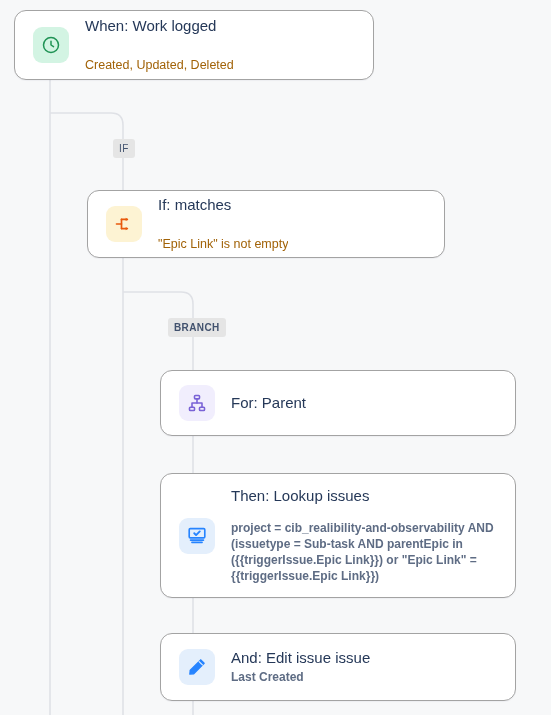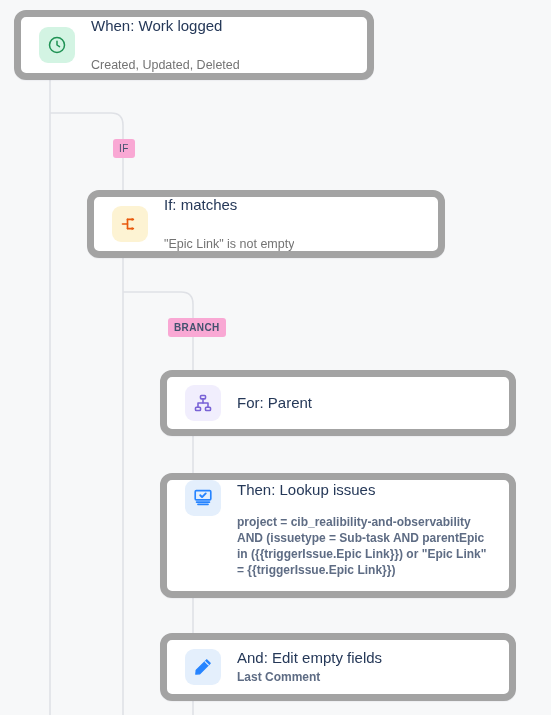--- a/index.html
+++ b/index.html
@@ -27,36 +27,36 @@
     left: 0;
     top: 0;
     width: 551px;
     height: 715px;
     pointer-events: none;
   }
 
   
   .badge {
     position: absolute;
-    background: #f9a8d4;
+    background: #e5e5e5;
     color: #42526e;
     border-radius: 3px;
     font-size: 10px;
     letter-spacing: 0.4px;
     line-height: 1;
     padding: 5px 6px 4px 6px;
     white-space: nowrap;
     font-family: "Liberation Sans", sans-serif;
   }
 
   
   .card {
     position: absolute;
     background: #ffffff;
-    border: 7px solid #a3a3a3;
+    border: 1px solid #a3a3a3;
     border-radius: 12px;
     box-sizing: border-box;
     display: flex;
     align-items: center;
     padding: 0 18px;
     box-shadow: 0 1px 1px rgba(9, 30, 66, 0.04);
   }
   .card-icon {
     width: 36px;
     height: 36px;
@@ -74,21 +74,21 @@
     overflow: hidden;
   }
   .card-title {
     font-size: 15px;
     color: #253858;
     line-height: 1.35;
     white-space: nowrap;
   }
   .card-sub {
     font-size: 12.5px;
-    color: #737373;
+    color: #a16207;
     line-height: 1.45;
     margin-top: 19px;
   }
   .card-detail {
     font-size: 12px;
     color: #5e6c84;
     font-weight: bold;
     line-height: 1.33;
     margin-top: 15px;
     white-space: pre-line;
@@ -104,21 +104,21 @@
   
   .tint-green  { background: #d3f4e3; }
   .tint-yellow { background: #fdf3d3; }
   .tint-purple { background: #f1eefd; }
   .tint-blue   { background: #e4effc; }
 
   
   #card-trigger { left: 14px;  top: 10px;  width: 360px; height: 70px; }
   #card-if      { left: 87px;  top: 190px; width: 358px; height: 68px; }
   #card-for     { left: 160px; top: 370px; width: 356px; height: 66px; }
-  #card-lookup  { left: 160px; top: 473px; width: 356px; height: 125px; align-items: flex-start; }
+  #card-lookup  { left: 160px; top: 473px; width: 356px; height: 125px; align-items: center; }
   #card-edit    { left: 160px; top: 633px; width: 356px; height: 68px; }
 
   #badge-if     { left: 113px; top: 139px; }
   #badge-branch { left: 168px; top: 318px; font-weight: bold; }
 </style>
 </head>
 <body>
 
 <div id="canvas">
 
@@ -196,18 +196,18 @@
   </div>
 
   <div class="card" id="card-edit">
     <div class="card-icon tint-blue">
       <svg width="20" height="20" viewBox="0 0 24 24" fill="none" stroke="#2684ff" stroke-width="1.8" stroke-linecap="round" stroke-linejoin="round">
         <path d="M16.5 3.5 L20.5 7.5 L8 20 L3.5 20.5 L4 16 Z" fill="#2684ff" stroke="#2684ff"></path>
         <path d="M14.5 5.5 L18.5 9.5" stroke="#e4effc" stroke-width="1.4"></path>
       </svg>
     </div>
     <div class="card-body">
-      <div class="card-title">And: Edit empty fields</div>
-      <div class="card-strong">Last Comment</div>
+      <div class="card-title">And: Edit issue issue</div>
+      <div class="card-strong">Last Created</div>
     </div>
   </div>
 
 </div>
 
 </body></html>

